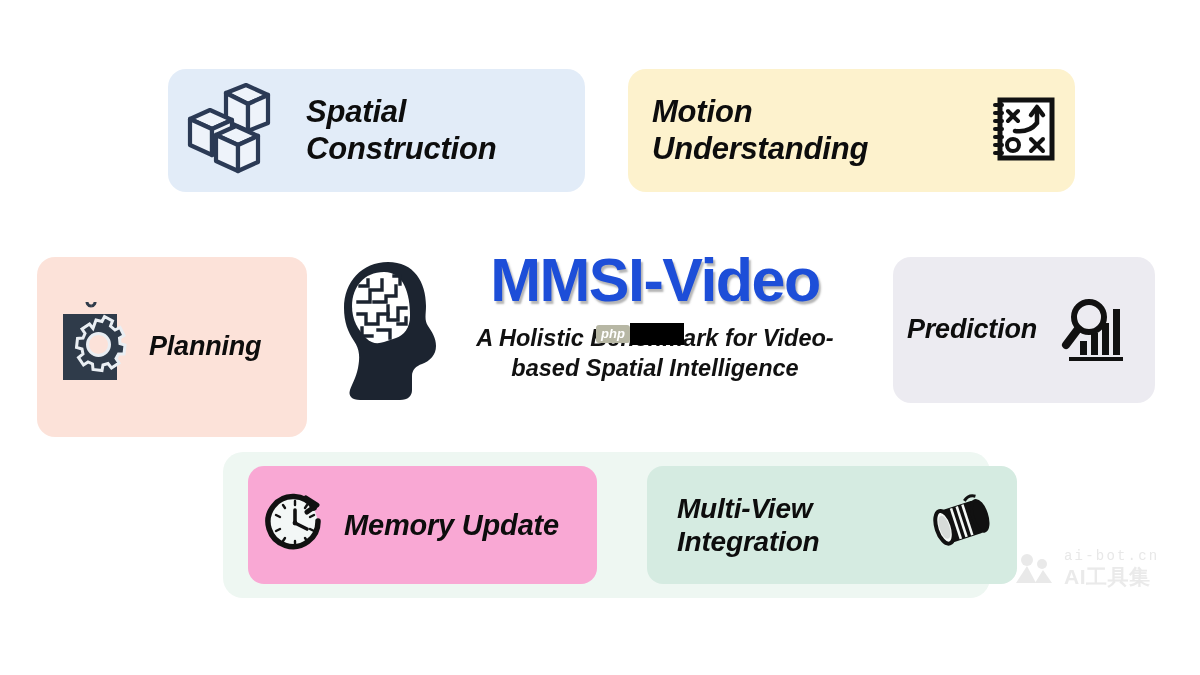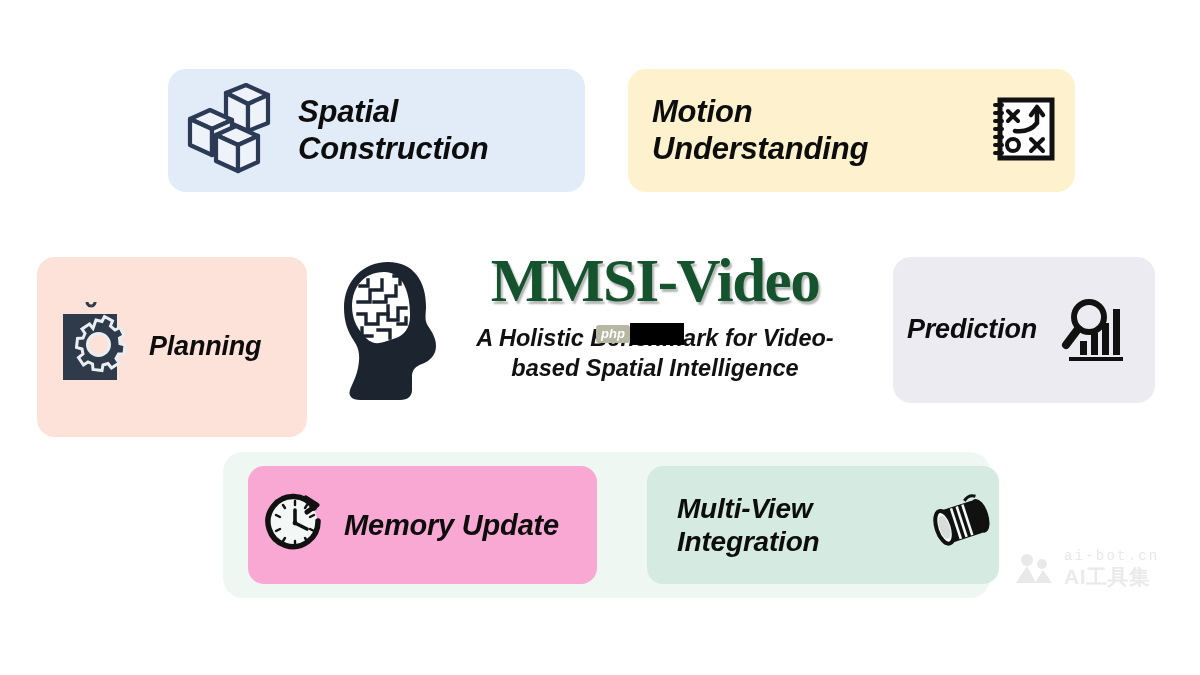--- a/index.html
+++ b/index.html
@@ -37,21 +37,21 @@
     letter-spacing: -0.2px;
     line-height: 1.18;
     white-space: pre-line;
   }
 
   
   #card-spatial {
     left: 168px; top: 69px; width: 417px; height: 123px;
     background: #e2ecf8;
     padding-left: 16px;
-    gap: 22px;
+    gap: 30px;
   }
   #card-spatial .card-label { font-size: 31px; }
 
   #card-motion {
     left: 628px; top: 69px; width: 447px; height: 123px;
     background: #fdf2cd;
     padding-left: 24px;
     padding-right: 16px;
     gap: 17px;
     justify-content: space-between;
@@ -93,21 +93,21 @@
     display: flex;
     align-items: center;
     border-radius: 16px;
   }
   #card-memory .card-label { font-size: 29px; }
 
   #card-multiview {
     left: 424px; top: 14px; width: 320px; height: 118px;
     background: #d5ebe1;
     padding-left: 30px;
-    padding-right: 2px;
+    padding-right: 20px;
     gap: 8px;
     position: absolute;
     display: flex;
     align-items: center;
     justify-content: space-between;
     border-radius: 16px;
   }
   #card-multiview .card-label { font-size: 28px; text-align: left; }
 
   
@@ -127,25 +127,24 @@
     flex: 1;
     display: flex;
     flex-direction: column;
     align-items: center;
     padding-top: 2px;
   }
   #main-title {
     font-size: 61px;
     font-weight: bold;
     letter-spacing: -1.5px;
-    color: #14532d;
+    color: #1d4ed8;
     line-height: 1.0;
     text-shadow: 2px 3px 2px rgba(120,120,120,0.55);
     white-space: nowrap;
-    font-family: Liberation Serif, serif;
   }
   #subtitle {
     margin-top: 12px;
     font-size: 23.5px;
     font-style: italic;
     font-weight: bold;
     line-height: 1.28;
     text-align: center;
     color: #111111;
     width: 420px;

